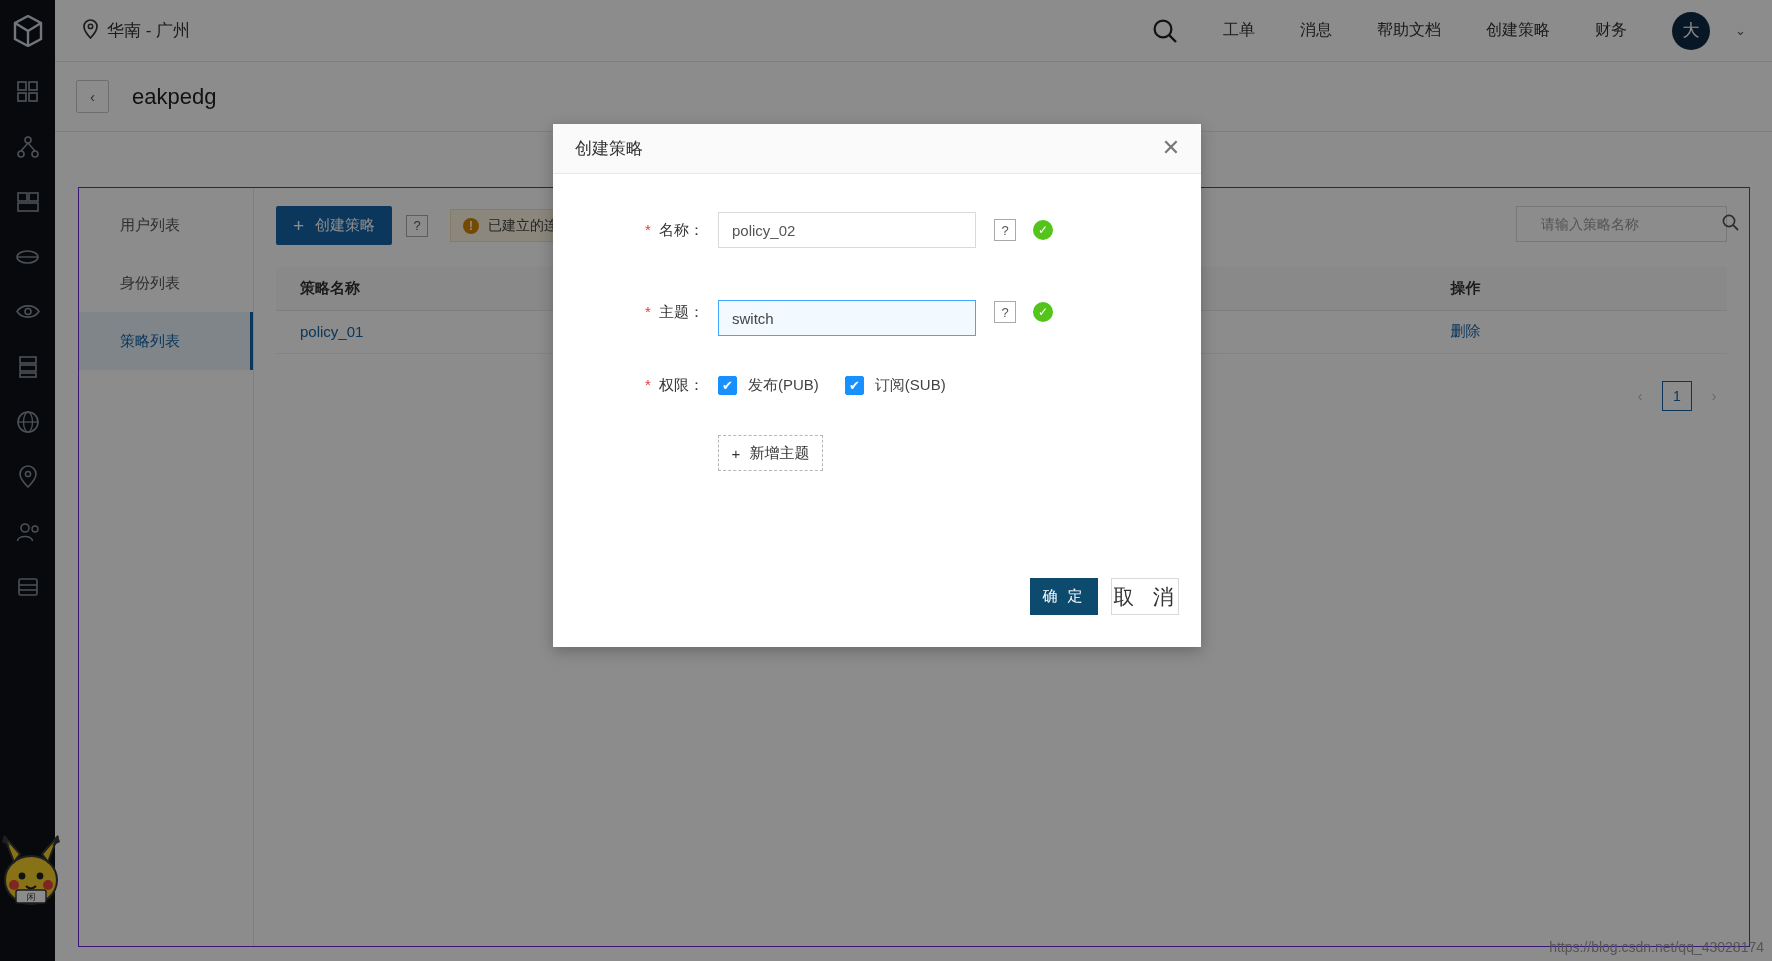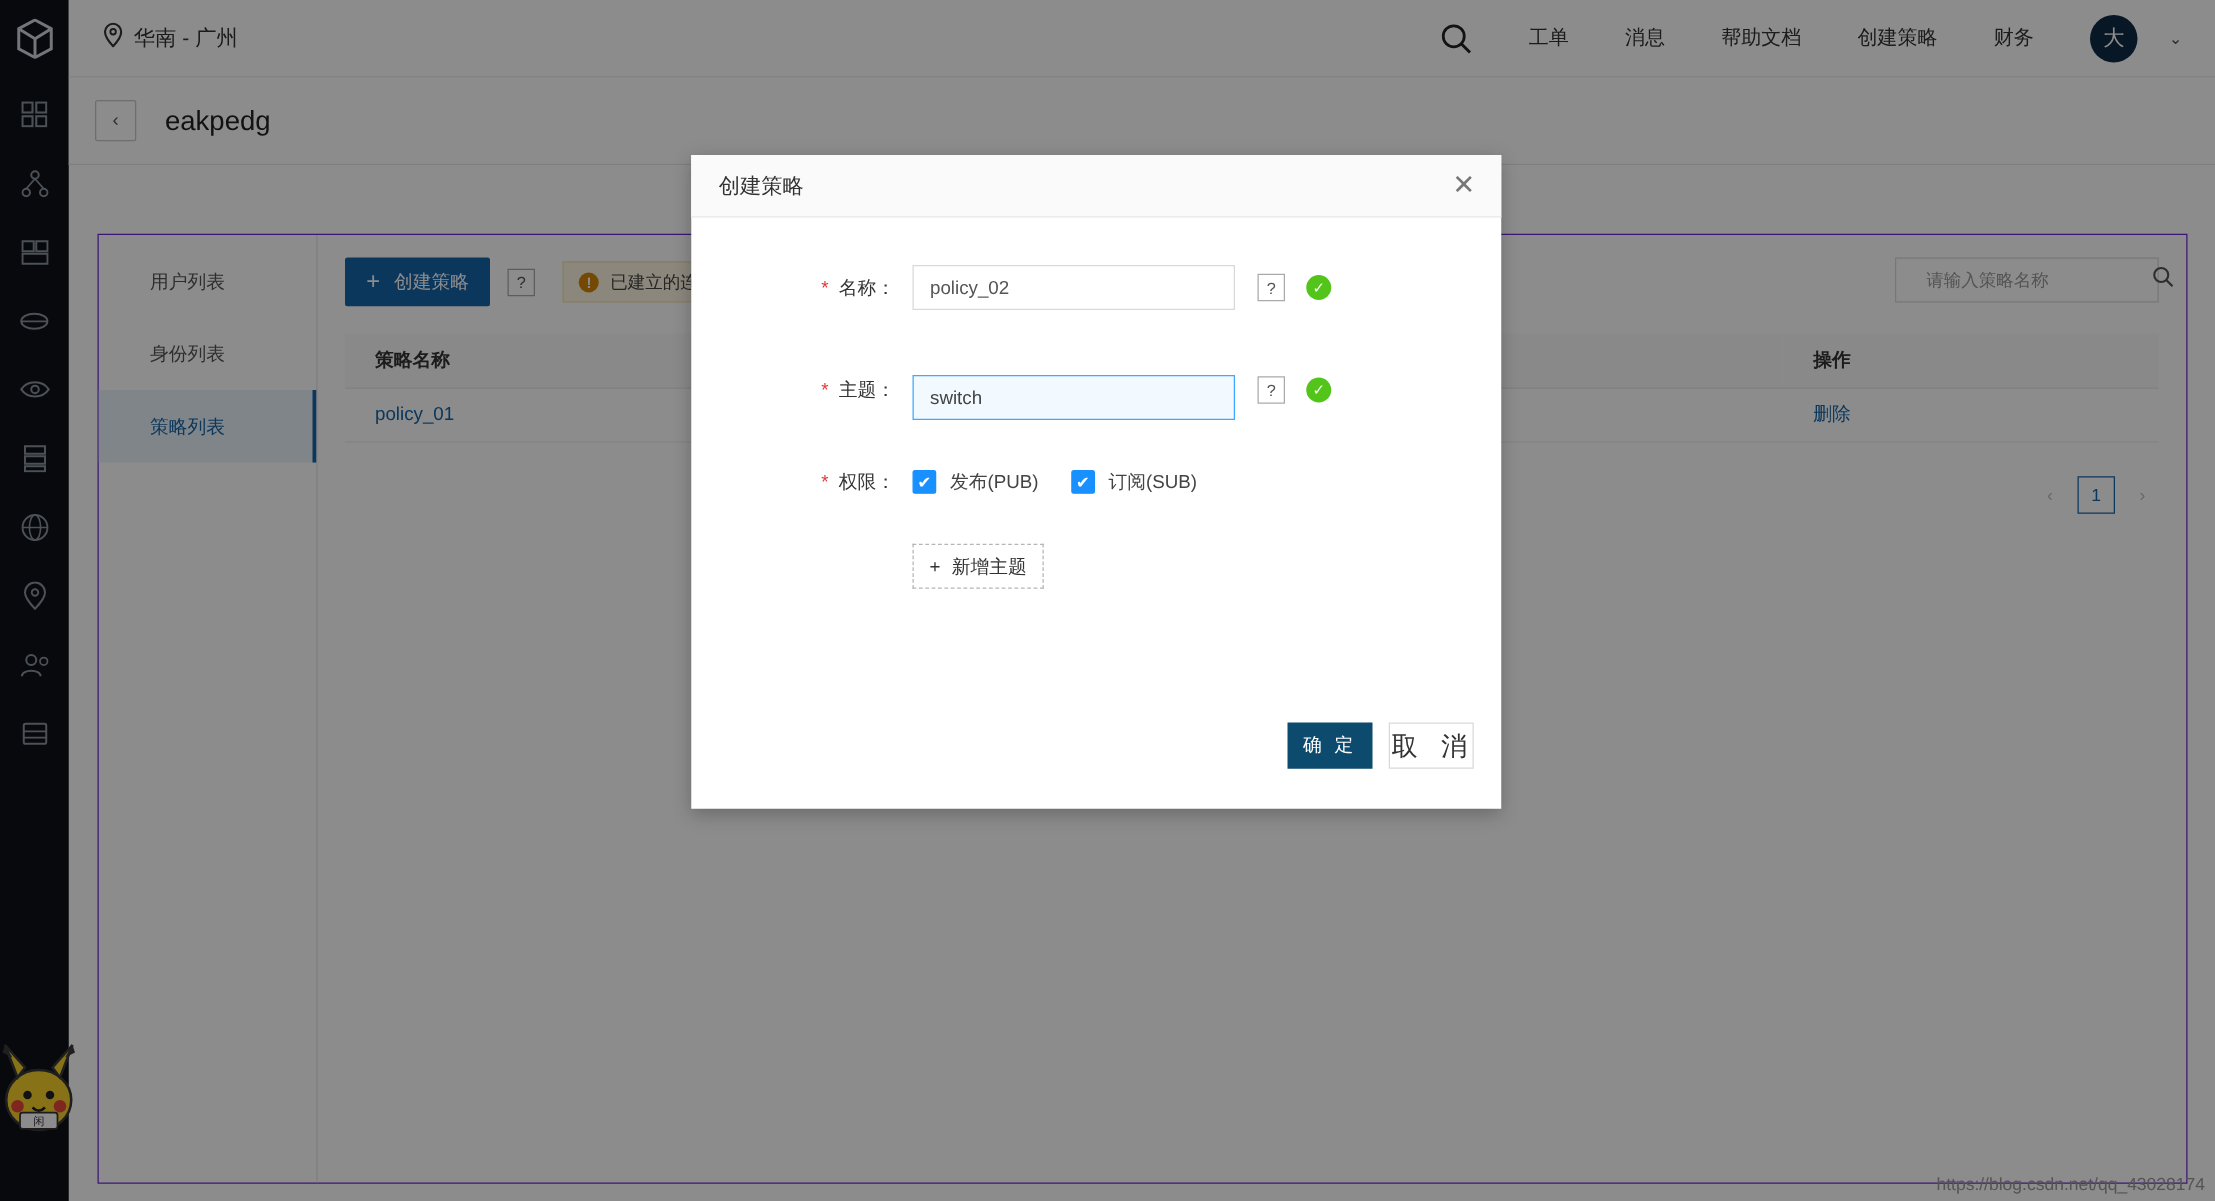--- a/index.html
+++ b/index.html
@@ -143,21 +143,21 @@
   }
   .modal-head {
     height: 50px; border-bottom: 1px solid #e8e8e8; display: flex; align-items: center;
     padding: 0 22px; position: relative; background: #fafafa;
   }
   .modal-title { font-size: 17px; color: #333; }
   .modal-close {
     position: absolute; right: 18px; top: 13px; width: 24px; height: 24px;
     color: #777; font-size: 22px; line-height: 22px; text-align: center; cursor: pointer;
   }
-  .modal-body { padding: 38px 0 0 16px; }
+  .modal-body { padding: 38px 0 0 4px; }
   .frow { display: flex; align-items: center; margin-bottom: 40px; }
   .flabel {
     width: 161px; text-align: right; padding-right: 14px; font-size: 15px; color: #333;
     white-space: nowrap;
   }
   .req { color: #e4393c; margin-right: 4px; }
   .fin {
     width: 258px; height: 36px; border: 1px solid #d9d9d9; padding: 0 13px;
     font-size: 15px; color: #555; outline: none; background: #fff;
     font-family: "Liberation Sans", sans-serif;

